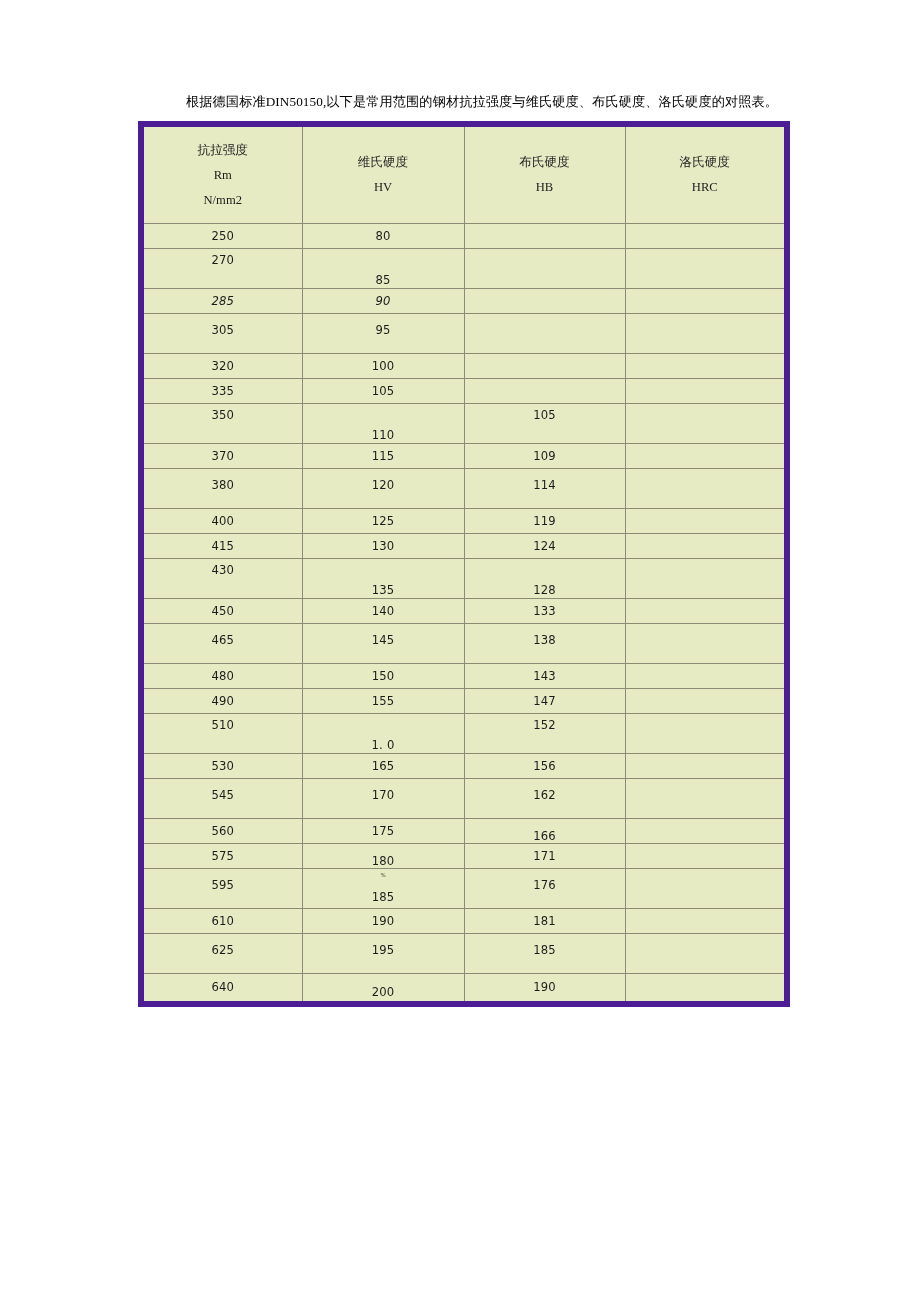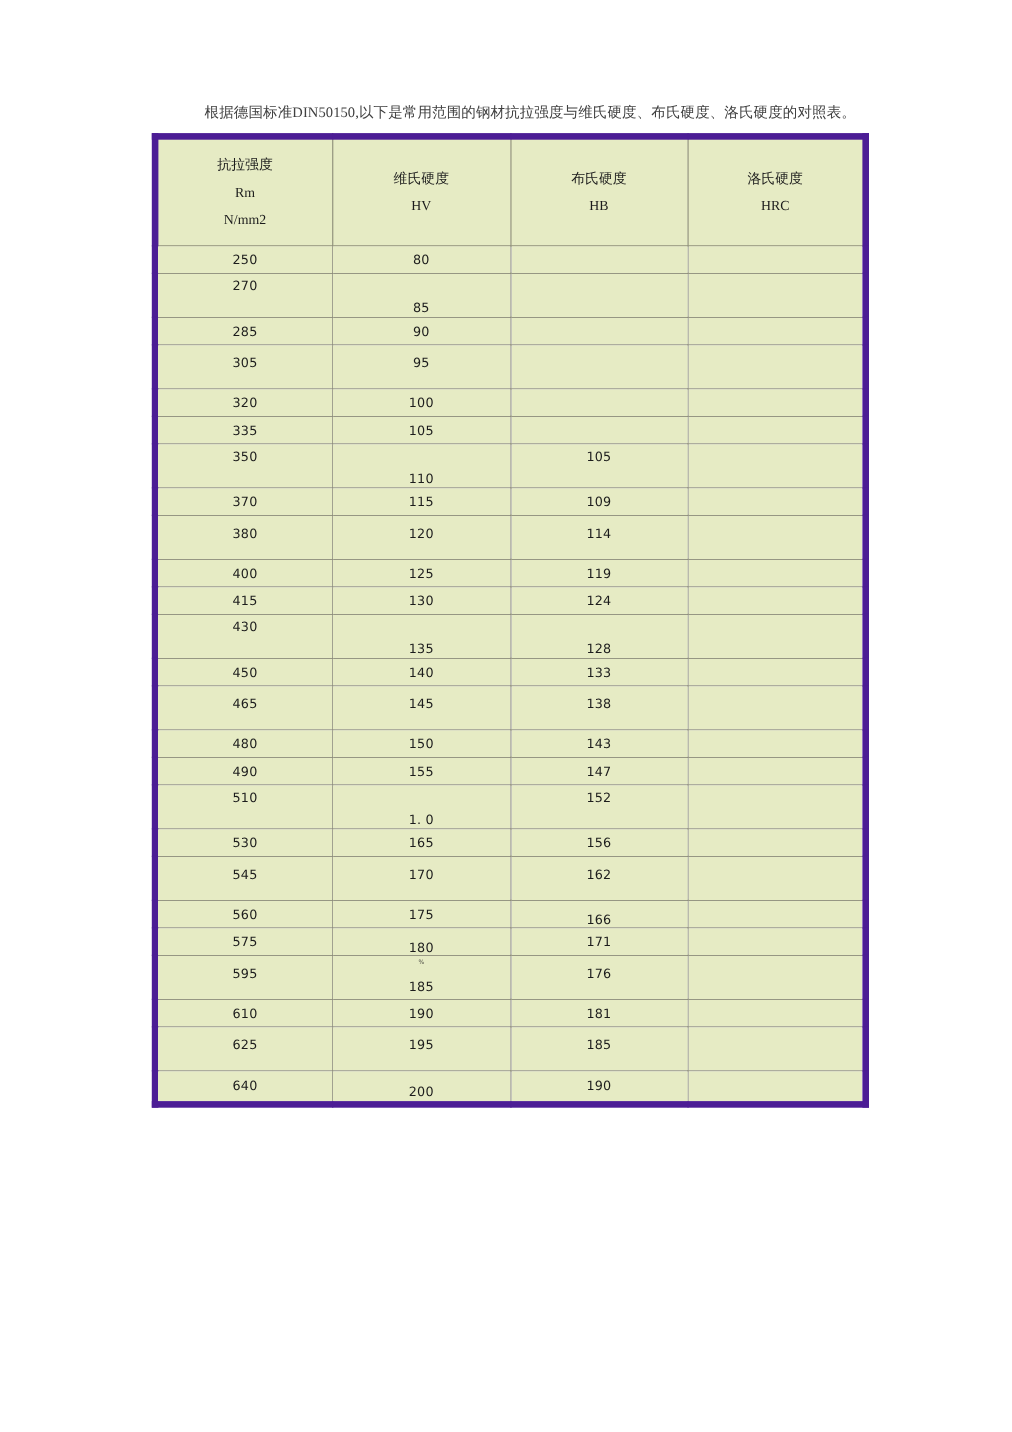--- a/index.html
+++ b/index.html
@@ -28,21 +28,21 @@
   #caption {
     position: absolute;
     left: 138px;
     top: 93px;
     width: 648px;
     font-size: 13.2px;
     line-height: 18px;
     letter-spacing: 0.1px;
     white-space: nowrap;
     text-align: left;
-    color: #404040;
+    color: #000000;
     font-family: "Liberation Serif", "DejaVu Serif", serif;
   }
   #caption .lead {
     display: inline-block;
     padding-left: 48px;
   }
 
   
   #hardness-table-wrap {
     position: absolute;
@@ -180,21 +180,21 @@
             <td class="pos-bottom">
               <span class="v">85</span>
             </td>
             <td class="pos-mid">
               <span class="v empty"></span>
             </td>
             <td class="pos-mid">
               <span class="v empty"></span>
             </td>
           </tr>
-          <tr style="height: 25px;">
+          <tr style="height: 25px; font-style: italic;">
             <td class="pos-mid">
               <span class="v">285</span>
             </td>
             <td class="pos-mid">
               <span class="v">90</span>
             </td>
             <td class="pos-mid">
               <span class="v empty"></span>
             </td>
             <td class="pos-mid">

